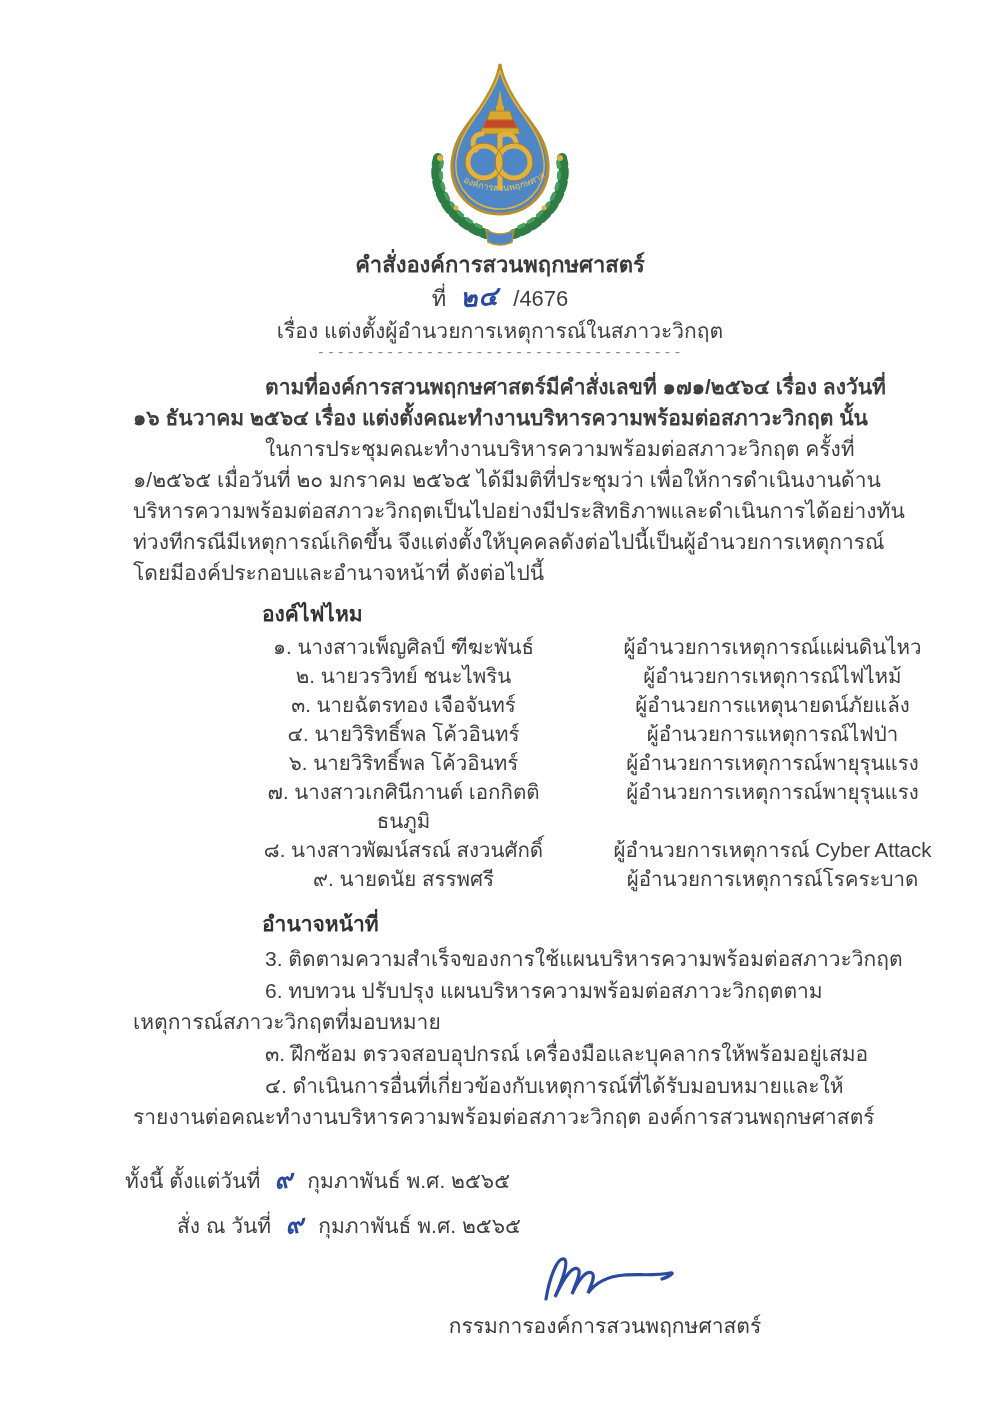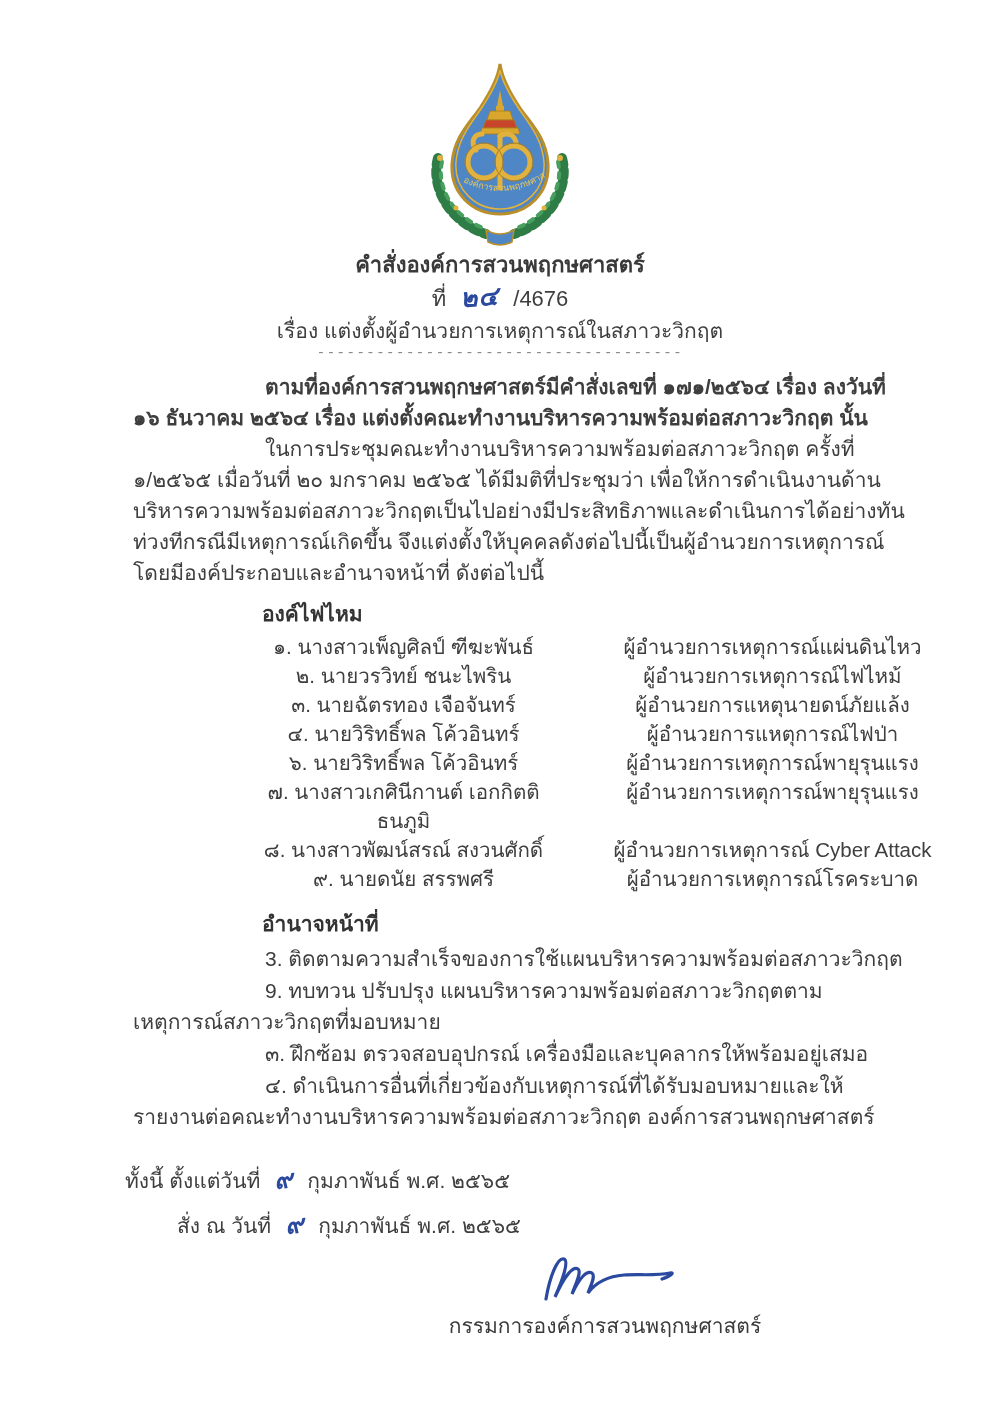--- a/index.html
+++ b/index.html
@@ -158,21 +158,21 @@
     </div>
     <div class="m-row">
       <span><span>๙.</span> <span>นายดนัย  สรรพศรี</span></span>
       <span>ผู้อำนวยการเหตุการณ์โรคระบาด</span>
     </div>
   </div>
 
   <div class="section-head" style="margin-top:16px;">อำนาจหน้าที่</div>
   <div class="duties">
     <p class="duty">3. ติดตามความสำเร็จของการใช้แผนบริหารความพร้อมต่อสภาวะวิกฤต</p>
-    <p class="duty">9. ทบทวน ปรับปรุง แผนบริหารความพร้อมต่อสภาวะวิกฤตตามเหตุการณ์สภาวะวิกฤตที่มอบหมาย</p>
+    <p class="duty">6. ทบทวน ปรับปรุง แผนบริหารความพร้อมต่อสภาวะวิกฤตตามเหตุการณ์สภาวะวิกฤตที่มอบหมาย</p>
     <p class="duty">๓. ฝึกซ้อม ตรวจสอบอุปกรณ์ เครื่องมือและบุคลากรให้พร้อมอยู่เสมอ</p>
     <p class="duty">๔. ดำเนินการอื่นที่เกี่ยวข้องกับเหตุการณ์ที่ได้รับมอบหมายและให้รายงานต่อคณะทำงานบริหารความพร้อมต่อสภาวะวิกฤต องค์การสวนพฤกษศาสตร์</p>
   </div>
 
   <div class="date-line">
     <span>ทั้งนี้ ตั้งแต่วันที่</span>
     <span class="handwritten">๙</span>
     <span>กุมภาพันธ์ พ.ศ. ๒๕๖๕</span>
   </div>
 

